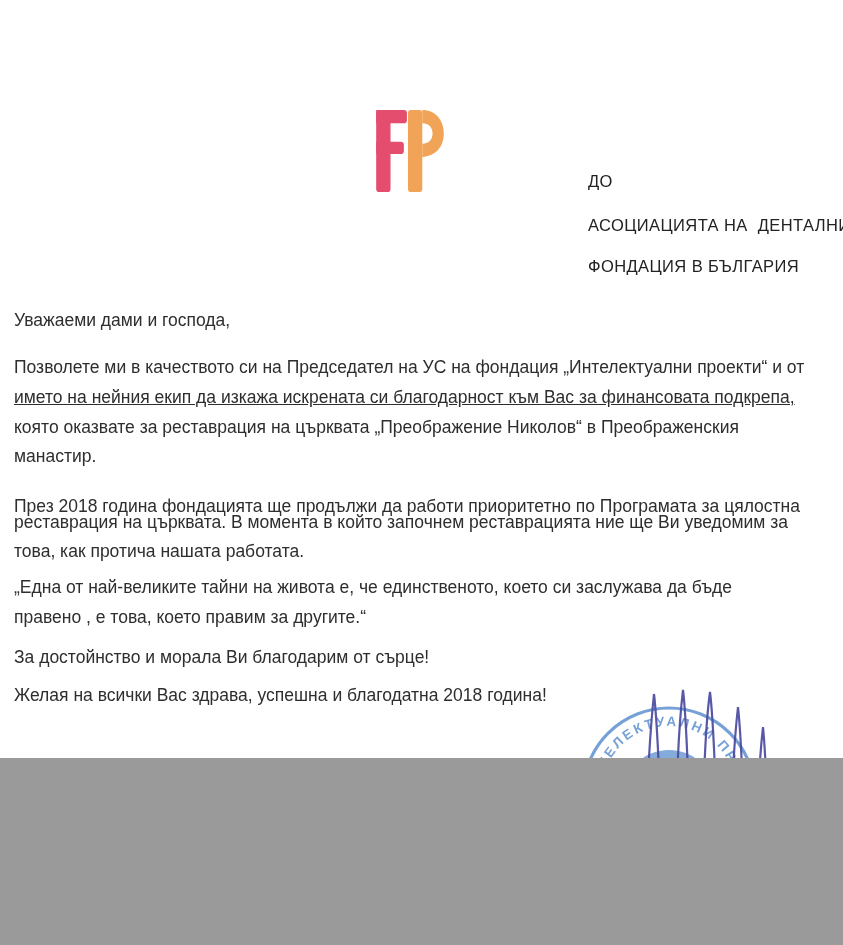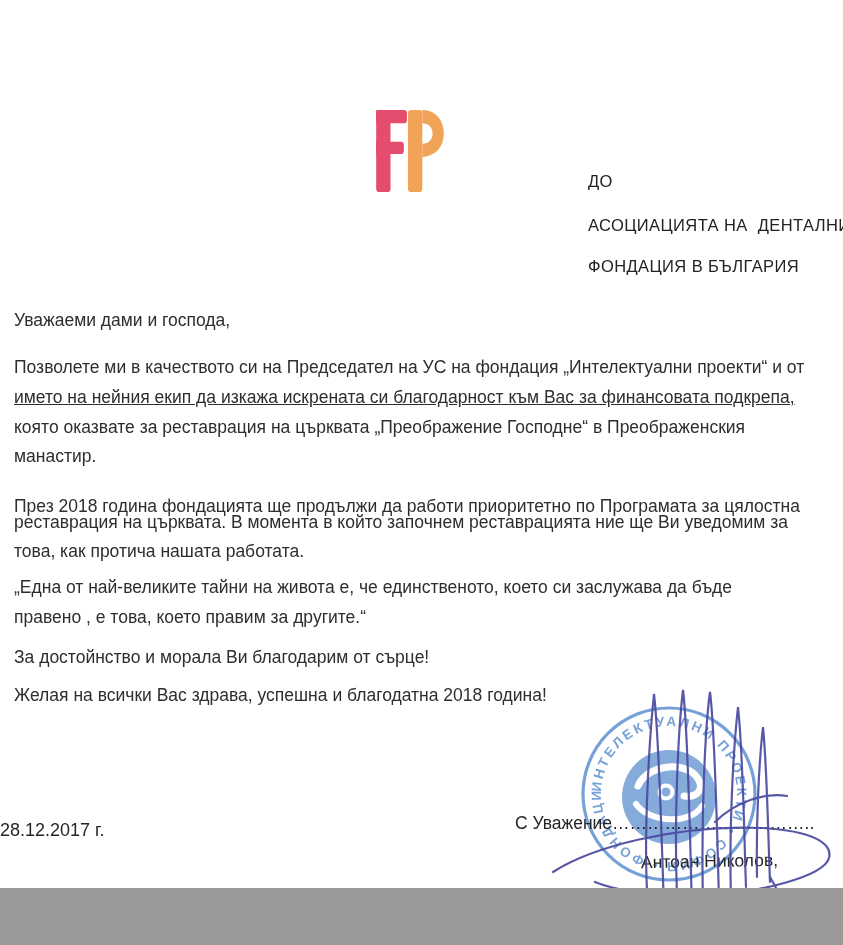--- a/index.html
+++ b/index.html
@@ -1,17 +1,17 @@
 <!DOCTYPE html>
 <html><head>
 <meta charset="utf-8">
 <style>
   html,body{margin:0;padding:0;background:#9a9a9a;}
   .page{
-    position:relative;width:843px;height:888px;background:#ffffff;
+    position:relative;width:843px;height:758px;background:#ffffff;
     font-family:"Liberation Sans", sans-serif;color:#2d2d2d;overflow:hidden;
     margin:0 auto;
   }
   .txt{position:absolute;white-space:pre;}
   .body-line{font-size:17.5px;line-height:30px;color:#2e2e2e;}
   .recipient-line{font-size:16.5px;letter-spacing:.4px;color:#222;}
   .footer-line{font-size:17.5px;color:#262626;}
   .logo-svg{position:absolute;left:376px;top:110px;width:68px;height:82px;}
   .stamp-svg{position:absolute;left:576px;top:700px;width:188px;height:188px;z-index:1;opacity:.92;}
   .sig-svg{position:absolute;left:535px;top:672px;width:308px;height:273px;z-index:4;pointer-events:none;}
@@ -35,21 +35,21 @@
   </svg>
 
   <div class="txt recipient-line" style="left:588px;top:172px;">ДО</div>
   <div class="txt recipient-line" style="left:588px;top:216px;">АСОЦИАЦИЯТА НА  ДЕНТАЛНИТЕ</div>
   <div class="txt recipient-line" style="left:588px;top:257px;">ФОНДАЦИЯ В БЪЛГАРИЯ</div>
 
   <div class="txt body-line" style="left:14px;top:305px;">Уважаеми дами и господа,</div>
 
   <div class="txt body-line" style="left:14px;top:352px;">Позволете ми в качеството си на Председател на УС на фондация „Интелектуални проекти“ и от</div>
   <div class="txt body-line" style="left:14px;top:382px;text-decoration:underline;">името на нейния екип да изкажа искрената си благодарност към Вас за финансовата подкрепа,</div>
-  <div class="txt body-line" style="left:14px;top:412px;">която оказвате за реставрация на църквата „Преображение Господне“ в Преображенския</div>
+  <div class="txt body-line" style="left:14px;top:412px;">която оказвате за реставрация на църквата „Преображение Николов“ в Преображенския</div>
   <div class="txt body-line" style="left:14px;top:441px;">манастир.</div>
 
   <div class="txt body-line" style="left:14px;top:491px;">През 2018 година фондацията ще продължи да работи приоритетно по Програмата за цялостна</div>
   <div class="txt body-line" style="left:14px;top:507px;">реставрация на църквата. В момента в който започнем реставрацията ние ще Ви уведомим за</div>
   <div class="txt body-line" style="left:14px;top:536px;">това, как протича нашата работата.</div>
 
   <div class="txt body-line" style="left:14px;top:572px;">„Една от най-великите тайни на живота е, че единственото, което си заслужава да бъде</div>
   <div class="txt body-line" style="left:14px;top:602px;">правено , е това, което правим за другите.“</div>
 
   <div class="txt body-line" style="left:14px;top:642px;">За достойнство и морала Ви благодарим от сърце!</div>

